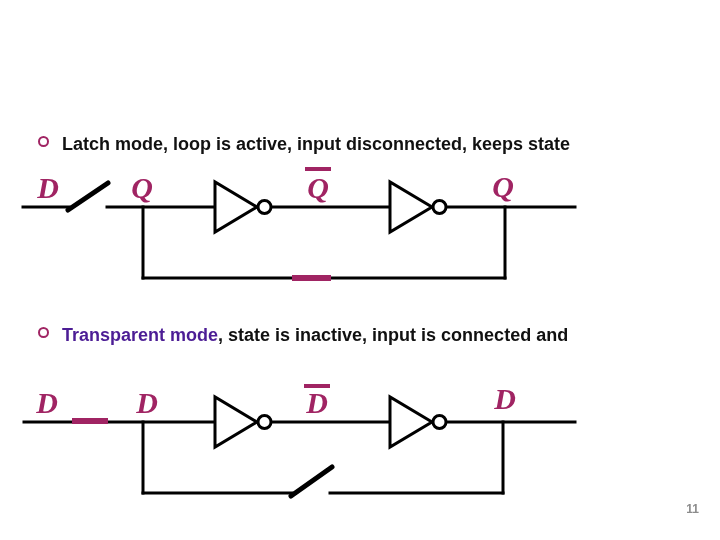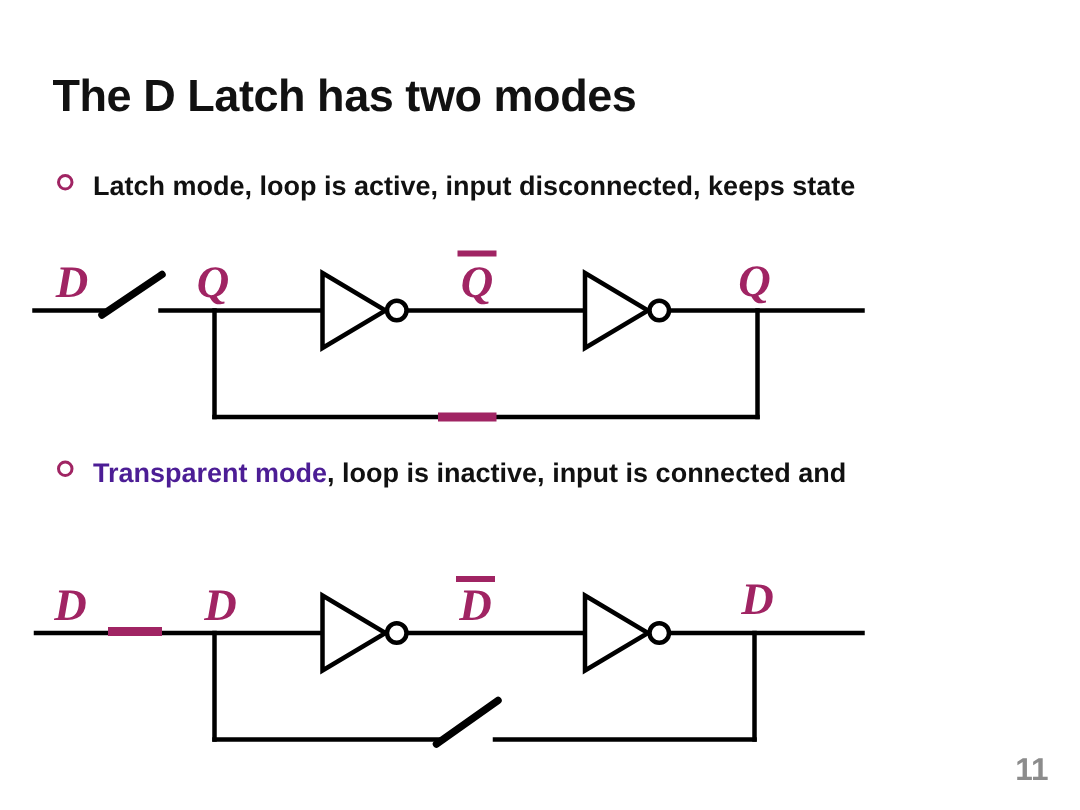--- a/index.html
+++ b/index.html
@@ -4,48 +4,47 @@
 <style>
   html,body{margin:0;padding:0;background:#ffffff;}
   .slide{
     position:relative;width:720px;height:540px;background:#ffffff;
     font-family:"Liberation Sans",sans-serif;overflow:hidden;
   }
   .title{
     position:absolute;left:35px;top:48px;
     font-size:30px;font-weight:bold;color:#111111;letter-spacing:-0.3px;
   }
-  .bullet-row{position:absolute;left:38px;display:flex;align-items:flex-start;}
+  .bullet-row{position:absolute;left:38px;display:flex;align-items:flex-start;margin-top:20px;}
   .bullet-row.b1{top:111px;}
   .bullet-row.b2{top:302px;}
   .ring{
     width:7px;height:7px;border:2.5px solid #A02463;border-radius:50%;
     margin-top:5px;margin-right:13px;flex:0 0 auto;background:transparent;
   }
   .bullet-text{
     font-size:18px;font-weight:bold;color:#111111;line-height:27px;white-space:nowrap;
   }
   .accent-text{color:#4c1d95;}
   .circuit{position:absolute;left:0;}
   .circuit.c1{top:155px;}
   .circuit.c2{top:375px;}
   .circuit text{
     font-family:"Liberation Serif",serif;font-style:italic;font-weight:bold;
     font-size:30px;
   }
   .page-num{
-    position:absolute;right:21px;top:502px;font-size:21px;color:#8C8C8C;font-weight:bold;
+    position:absolute;right:21px;top:502px;font-size:12px;color:#8C8C8C;font-weight:bold;
   }
 </style>
 </head>
 <body>
 
 <div class="slide">
 
-  <div class="title">The D Latch has two modes</div>
 
   <div class="bullet-row b1">
     <div class="ring"></div>
     <div class="bullet-text">Latch mode, loop is active, input disconnected, keeps state</div>
   </div>
 
   <svg class="circuit c1" width="720" height="135" viewBox="0 0 720 135">
 
     <line x1="23" y1="52" x2="69" y2="52" stroke="#000" stroke-width="3" stroke-linecap="square"></line>
     <line x1="68" y1="55" x2="108" y2="28" stroke="#000" stroke-width="5" stroke-linecap="round"></line>
@@ -65,21 +64,21 @@
     <text x="48" y="43" text-anchor="middle" fill="#A02463">D</text>
     <text x="142" y="43" text-anchor="middle" fill="#A02463">Q</text>
     <text x="318" y="43" text-anchor="middle" fill="#A02463">Q</text>
     <line x1="305" y1="14" x2="331" y2="14" stroke-width="4" stroke="#A02463"></line>
     <text x="503" y="42" text-anchor="middle" fill="#A02463">Q</text>
   </svg>
 
   <div class="bullet-row b2">
     <div class="ring"></div>
     <div class="bullet-text">
-      <div><span class="accent-text">Transparent mode</span><span>, loop is inactive, input is connected and</span></div>
+      <div><span class="accent-text">Transparent mode</span><span>, state is inactive, input is connected and</span></div>
     </div>
   </div>
 
   <svg class="circuit c2" width="720" height="130" viewBox="0 0 720 130">
 
     <line x1="24" y1="47" x2="215" y2="47" stroke="#000" stroke-width="3" stroke-linecap="square"></line>
     <line x1="72" y1="46" x2="108" y2="46" stroke-width="6" stroke="#A02463"></line>
     <line x1="143" y1="47" x2="143" y2="118" stroke="#000" stroke-width="3" stroke-linecap="square"></line>
     <line x1="143" y1="118" x2="292" y2="118" stroke="#000" stroke-width="3" stroke-linecap="square"></line>
     <line x1="291" y1="121" x2="332" y2="92" stroke="#000" stroke-width="5" stroke-linecap="round"></line>

